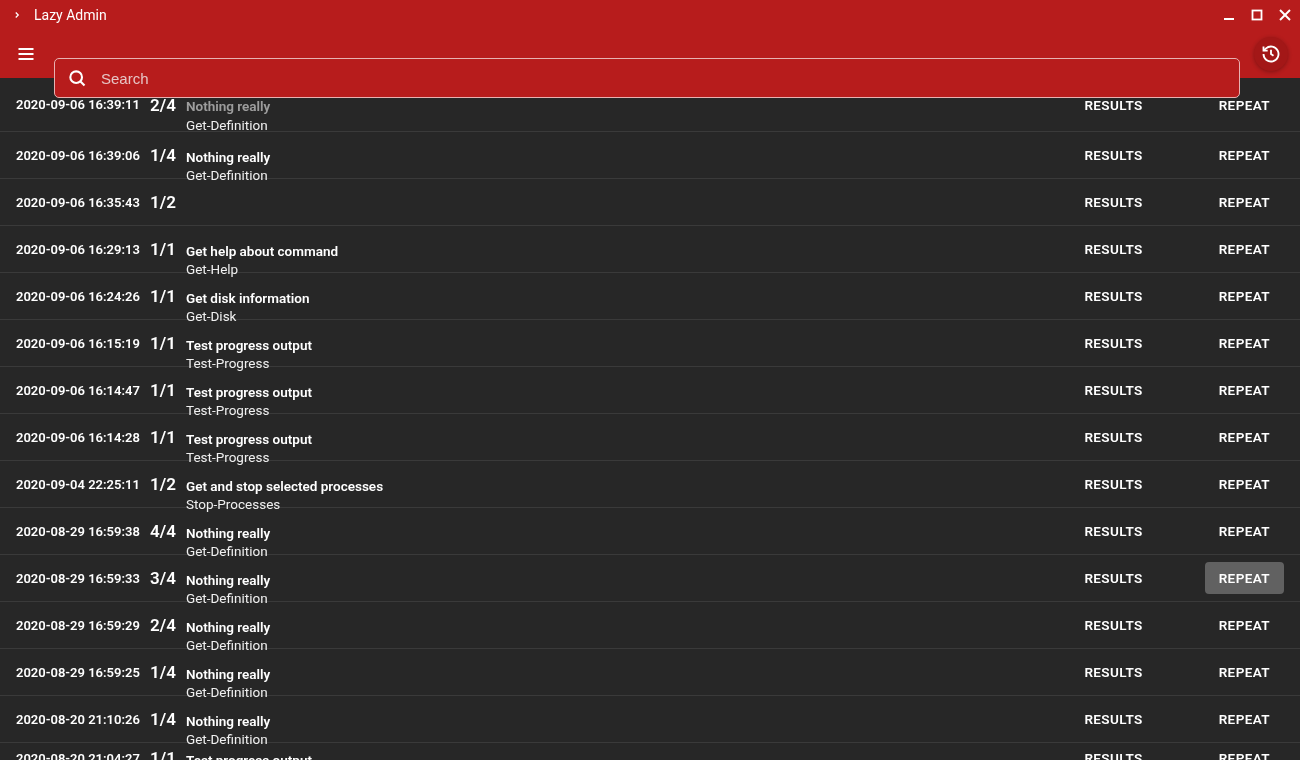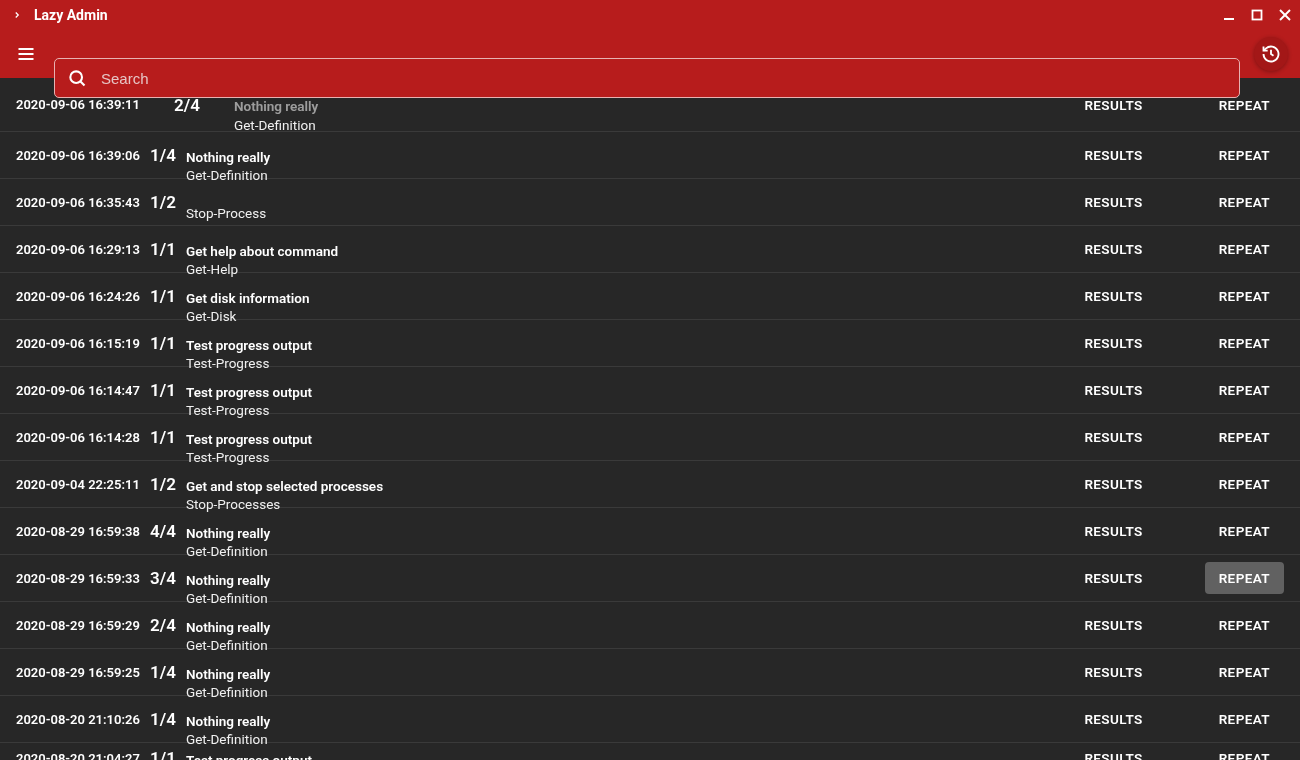--- a/index.html
+++ b/index.html
@@ -18,21 +18,21 @@
     padding: 0 8px;
     color: #fff;
   }
   .titlebar .chev {
     width: 18px; height: 18px;
     display: flex; align-items: center; justify-content: center;
     margin-right: 8px;
   }
   .titlebar .app-title {
     font-size: 14px;
-    font-weight: 700;
+    font-weight: 400;
     flex: 1;
   }
   .winbtns {
     display: flex;
     gap: 14px;
     align-items: center;
   }
   .winbtns span { width: 14px; height: 14px; display:flex; align-items:center; justify-content:center; }
   .toolbar {
     height: 48px;
@@ -83,21 +83,21 @@
   }
   .row {
     display: flex;
     align-items: center;
     padding: 5px 16px 5px 16px;
     border-bottom: 1px solid #3a3a3a;
     background: #272727;
     height: 47px;
     font-size: 13.5px;
   }
-  .row.first { height: 54px; gap: 24px; }
+  .row.first { height: 54px; }
   .row .ts {
     width: 134px;
     font-weight: 600;
     font-size: 13px;
     white-space: nowrap;
   }
   .row .count {
     width: 36px;
     font-weight: 600;
     font-size: 17px;
@@ -206,21 +206,20 @@
       </div>
       <div class="actions">
         <span class="btn">RESULTS</span>
         <span class="btn">REPEAT</span>
       </div>
     </div>
     <div class="row">
       <div class="ts">2020-09-06 16:35:43</div>
       <div class="count">1/2</div>
       <div class="desc">
-        <div class="sub">Stop-Process</div>
       </div>
       <div class="actions">
         <span class="btn">RESULTS</span>
         <span class="btn">REPEAT</span>
       </div>
     </div>
     <div class="row">
       <div class="ts">2020-09-06 16:29:13</div>
       <div class="count">1/1</div>
       <div class="desc">

